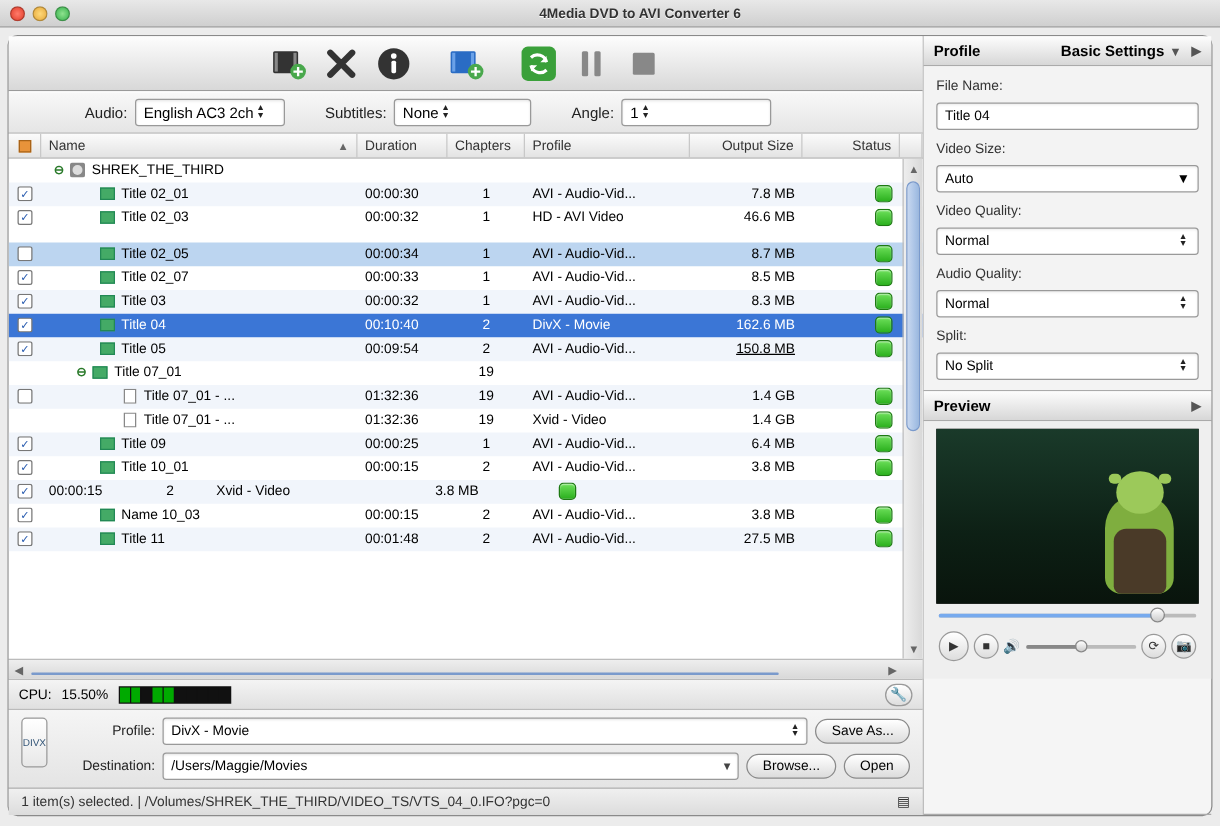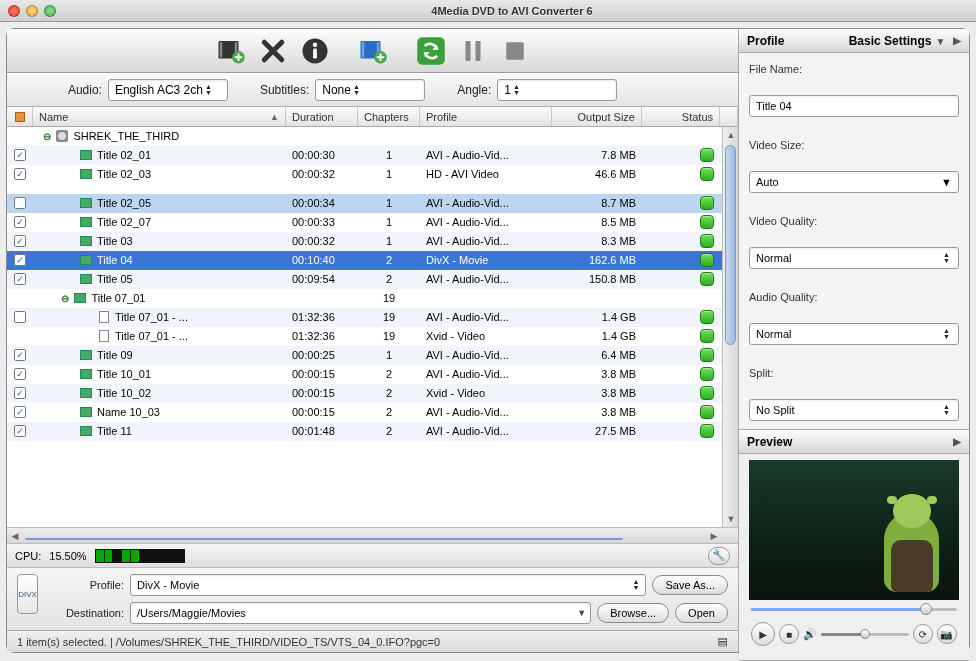--- a/index.html
+++ b/index.html
@@ -63,21 +63,21 @@
 .wide{flex:1;}
 
 .status{height:22px;border-top:1px solid #aaa;background:linear-gradient(#f0f0f0,#dcdcdc);padding:0 10px;display:flex;align-items:center;font-size:11px;color:#333;}
 .status .sicn{margin-left:auto;}
 
 
 .rsect{border-bottom:1px solid #aaa;}
 .rhdr{height:24px;background:linear-gradient(#fdfdfd,#d7d7d7);display:flex;align-items:center;padding:0 8px;font-weight:bold;font-size:12px;border-bottom:1px solid #aaa;}
 .rhdr .sp{flex:1;}
 .rhdr .tri{font-size:10px;color:#555;margin-left:4px;}
-.rbody{padding:8px 10px;display:flex;flex-direction:column;gap:20px;font-size:11px;background:#f3f3f3;}
+.rbody{padding:8px 10px;display:flex;flex-direction:column;gap:7px;font-size:11px;background:#f3f3f3;}
 .rlbl{color:#333;margin-top:2px;}
 .rinput{height:22px;background:#fff;border:1px solid #999;border-radius:3px;padding:0 6px;display:flex;align-items:center;justify-content:space-between;box-shadow:inset 0 1px 2px rgba(0,0,0,.08);}
 .preview{padding:6px;background:#efefef;}
 .pv{width:210px;height:140px;background:#000;margin:0 auto;position:relative;overflow:hidden;}
 .pv .sky{position:absolute;inset:0;background:linear-gradient(#1a3a2a,#0d2015 60%,#09140c);}
 .pv .ogre{position:absolute;right:20px;bottom:8px;width:55px;height:80px;background:#7fae3f;border-radius:30px 30px 14px 14px;}
 .pv .head{position:absolute;right:28px;bottom:72px;width:38px;height:34px;background:#9cc95a;border-radius:50%;}
 .pv .ear{position:absolute;width:10px;height:8px;background:#9cc95a;border-radius:4px;bottom:96px;}
 .pv .e1{right:62px;} .pv .e2{right:22px;}
 .pv .vest{position:absolute;right:26px;bottom:8px;width:42px;height:52px;background:#4a3a28;border-radius:10px 10px 6px 6px;}
@@ -368,21 +368,21 @@
             <div class="cell c-name">
               <span class="pad" style="width: 36px;"></span>
               <span class="ico">
                 <span class="filmico"></span>
               </span>
               <span>Title 05</span>
             </div>
             <div class="cell c-dur">00:09:54</div>
             <div class="cell c-chap" style="justify-content: center;">2</div>
             <div class="cell c-prof">AVI - Audio-Vid...</div>
-            <div class="cell c-out" style="justify-content: flex-end;">150.8 MB</div>
+            <div class="cell c-out" style="justify-content: flex-end; text-decoration: underline;">150.8 MB</div>
             <div class="cell c-stat" style="justify-content: flex-end;">
               <div class="dot"></div>
             </div>
             <div class="cell c-scroll"></div>
           </div>
           <div class="row ">
             <div class="cell c-chk"></div>
             <div class="cell c-name">
               <span class="pad" style="width: 18px;"></span>
               <span class="expander">⊖</span>
@@ -472,27 +472,20 @@
             <div class="cell c-prof">AVI - Audio-Vid...</div>
             <div class="cell c-out" style="justify-content: flex-end;">3.8 MB</div>
             <div class="cell c-stat" style="justify-content: flex-end;">
               <div class="dot"></div>
             </div>
             <div class="cell c-scroll"></div>
           </div>
           <div class="row ">
             <div class="cell c-chk">
               <div class="chk">✓</div>
-            </div>
-            <div class="cell c-name">
-              <span class="pad" style="width: 36px;"></span>
-              <span class="ico">
-                <span class="filmico"></span>
-              </span>
-              <span>Title 10_02</span>
             </div>
             <div class="cell c-dur">00:00:15</div>
             <div class="cell c-chap" style="justify-content: center;">2</div>
             <div class="cell c-prof">Xvid - Video</div>
             <div class="cell c-out" style="justify-content: flex-end;">3.8 MB</div>
             <div class="cell c-stat" style="justify-content: flex-end;">
               <div class="dot"></div>
             </div>
             <div class="cell c-scroll"></div>
           </div>

